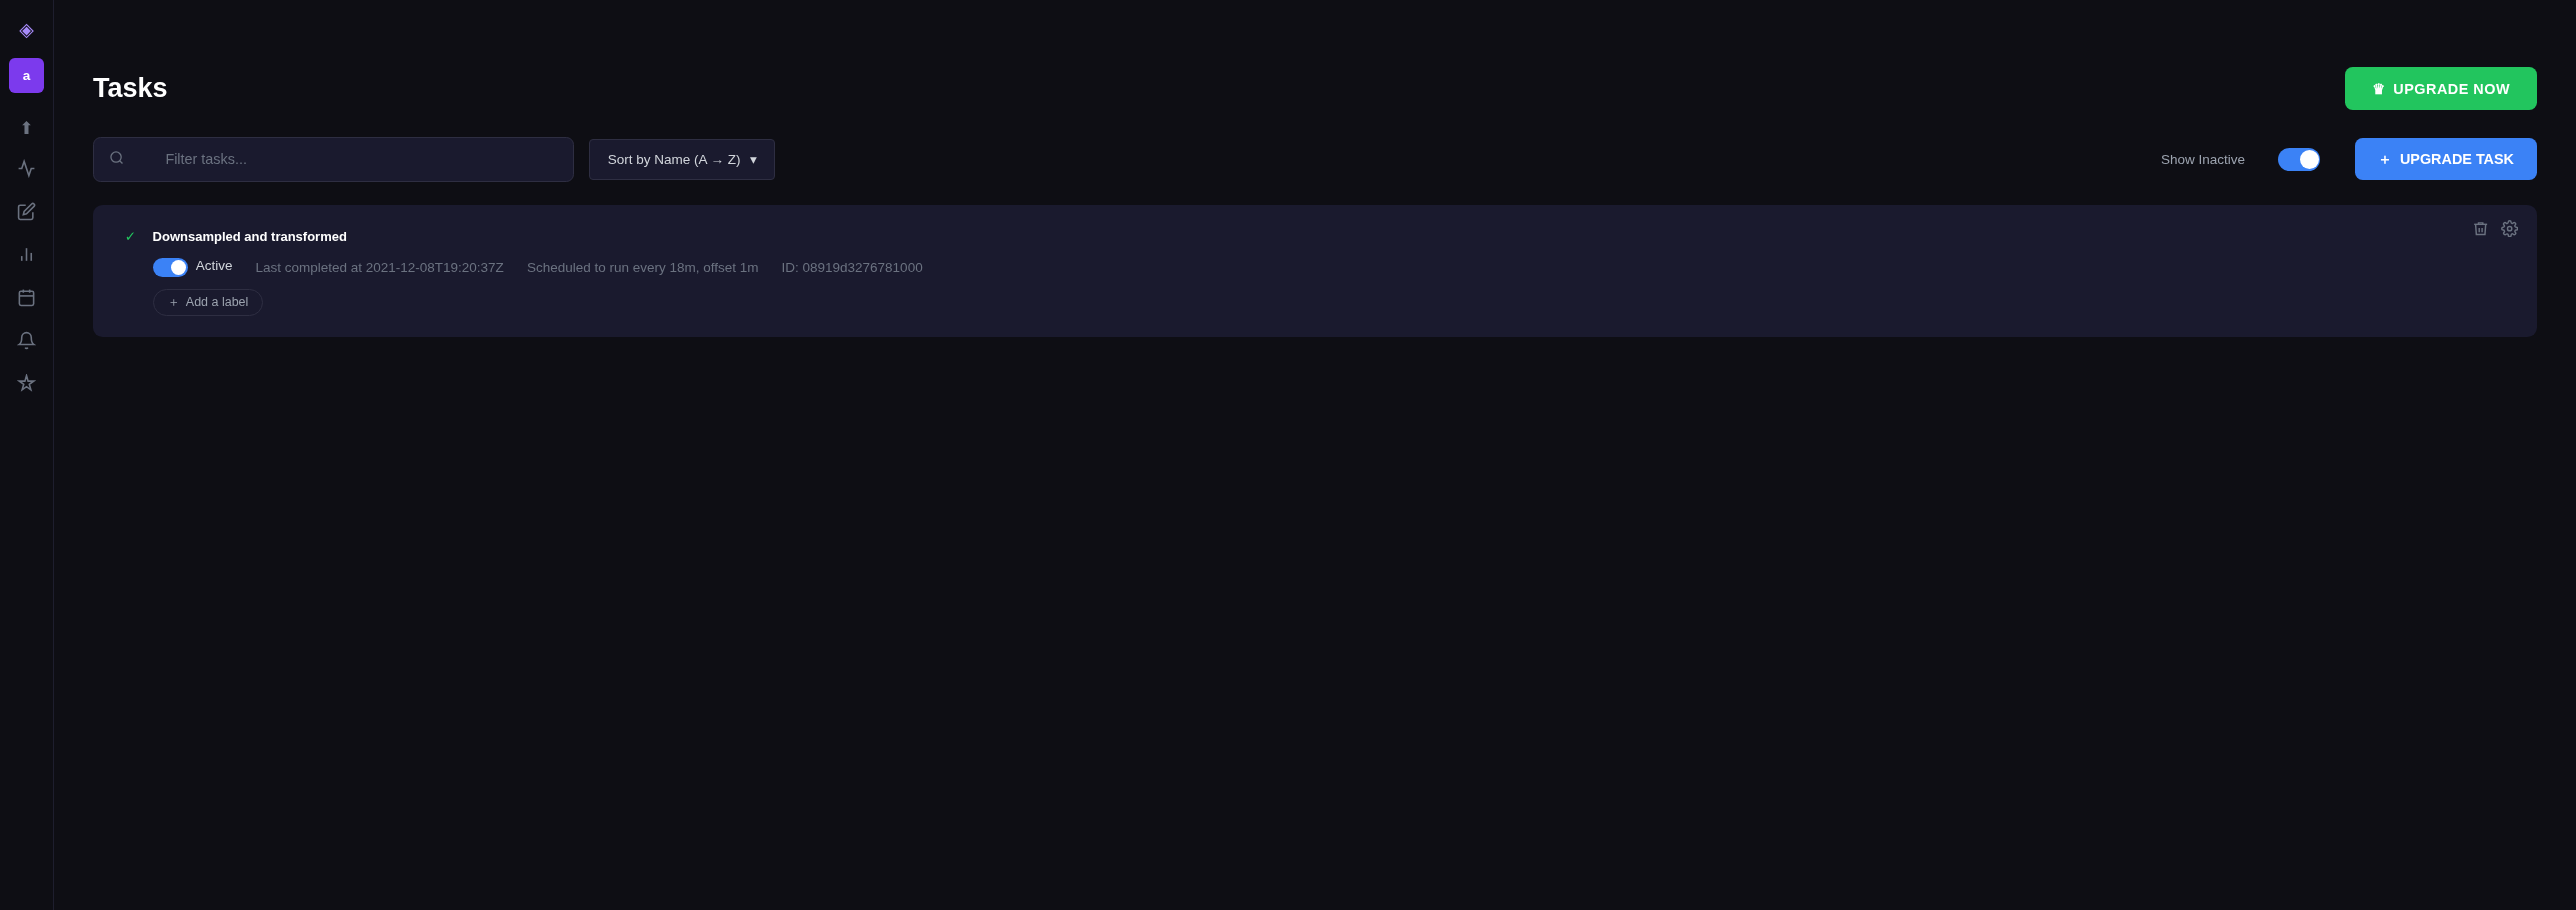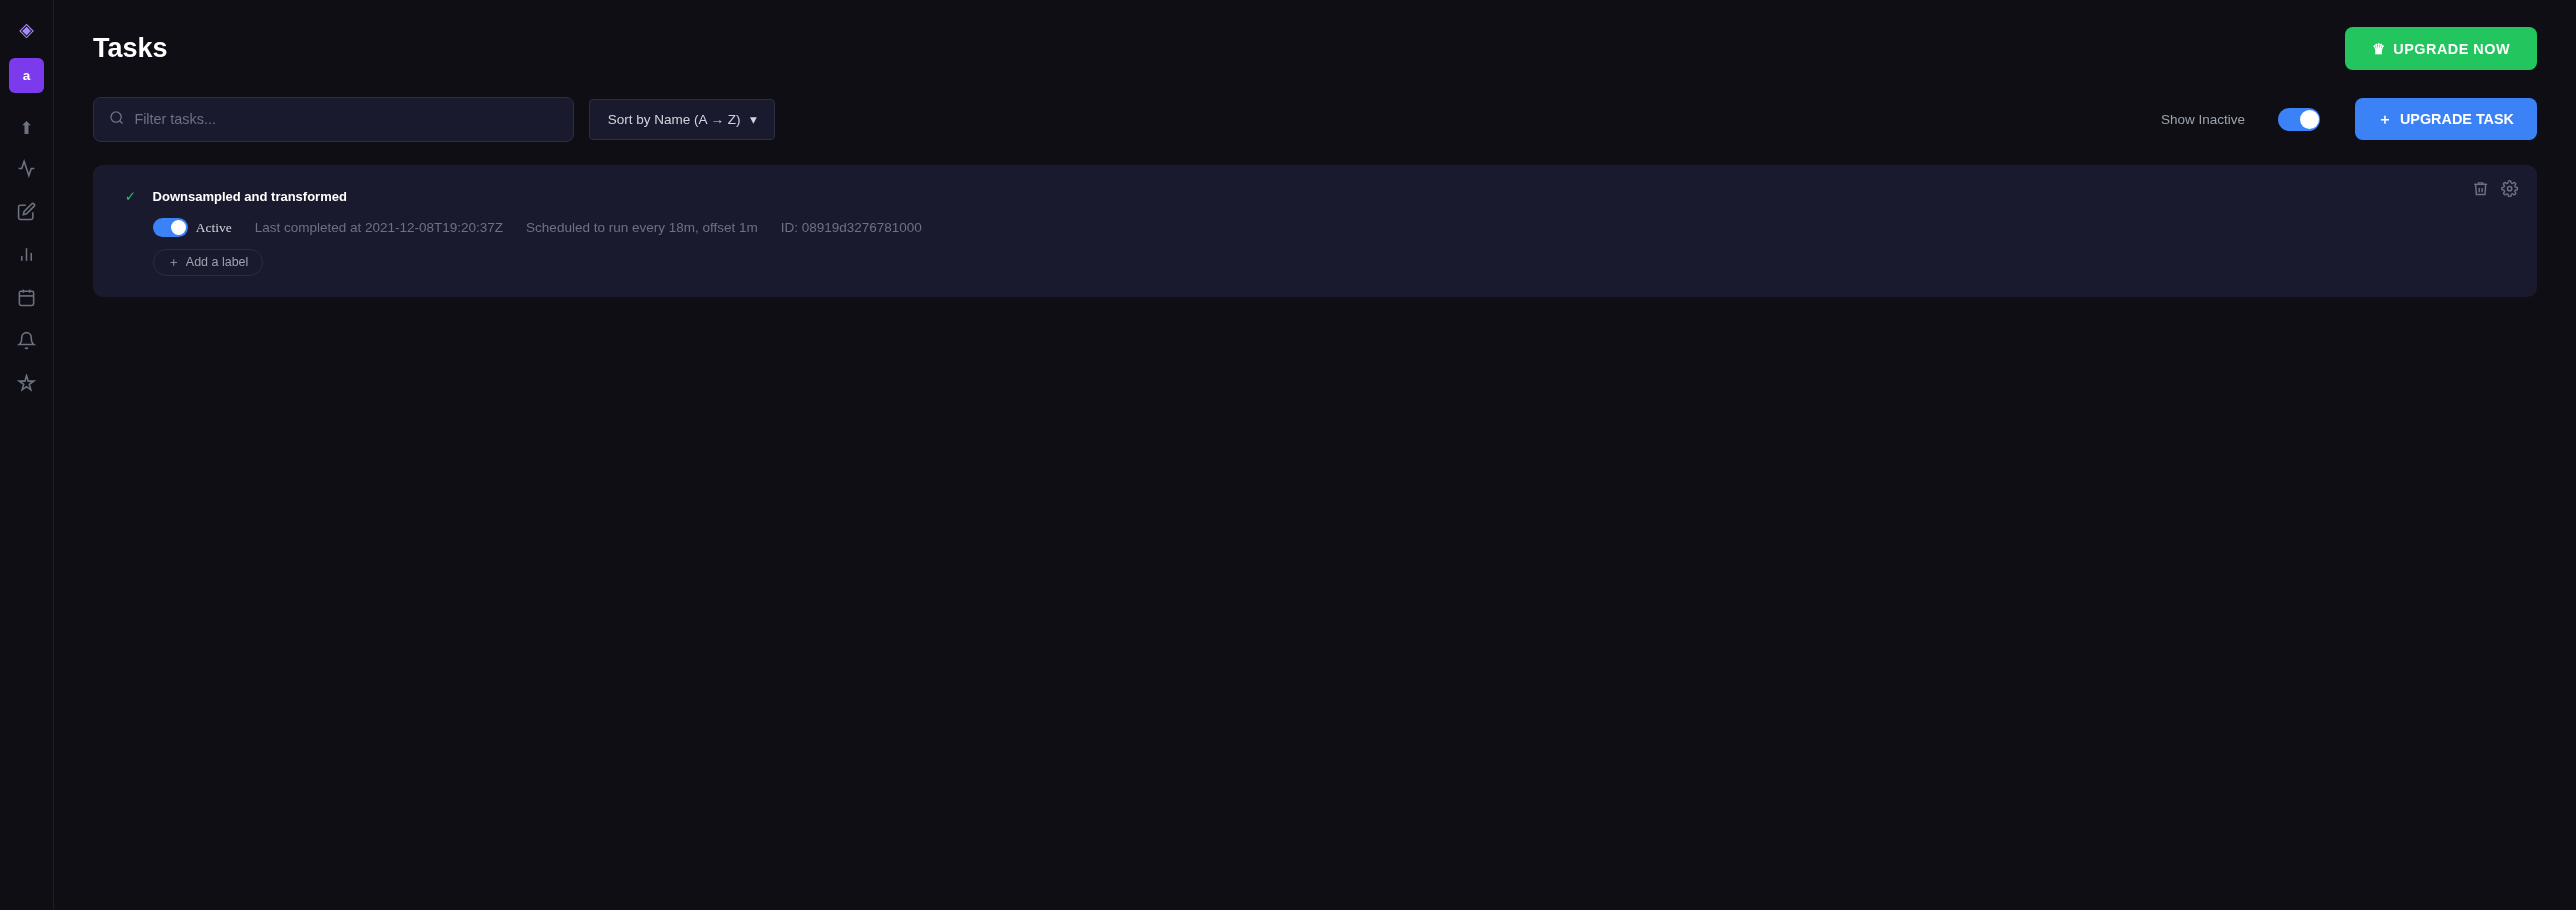--- a/index.html
+++ b/index.html
@@ -73,20 +73,21 @@
       padding: 27px 39px;
       overflow: hidden;
     }
 
     
     .header-row {
       display: flex;
       align-items: center;
       justify-content: space-between;
       margin-bottom: 27px;
+      margin-top: 40px;
     }
 
     .page-title {
       font-size: 27px;
       font-weight: 600;
       color: #fff;
     }
 
     .upgrade-btn {
       background: #22c55e;
@@ -127,20 +128,21 @@
       font-size: 15.4px;
     }
 
     .search-input {
       background: transparent;
       border: none;
       outline: none;
       color: #9ca3af;
       font-size: 14.4px;
       width: 100%;
+      margin-left: 31px;
     }
 
     .search-input::placeholder {
       color: #6b7280;
     }
 
     .sort-btn {
       background: #1a1a2e;
       border: 1px solid #2e2e42;
       border-radius: 4px;
@@ -233,23 +235,22 @@
     .task-meta-row {
       display: flex;
       align-items: center;
       gap: 23px;
       margin-left: 33px;
     }
 
     
     .status-toggle {
       display: flex;
-      align-items: center;
+      align-items: flex-start;
       gap: 7.7px;
-      font-family: Liberation Serif, serif;
     }
 
     .mini-toggle {
       width: 35px;
       height: 19px;
       background: #3b82f6;
       border-radius: 9.6px;
       position: relative;
       cursor: pointer;
     }

